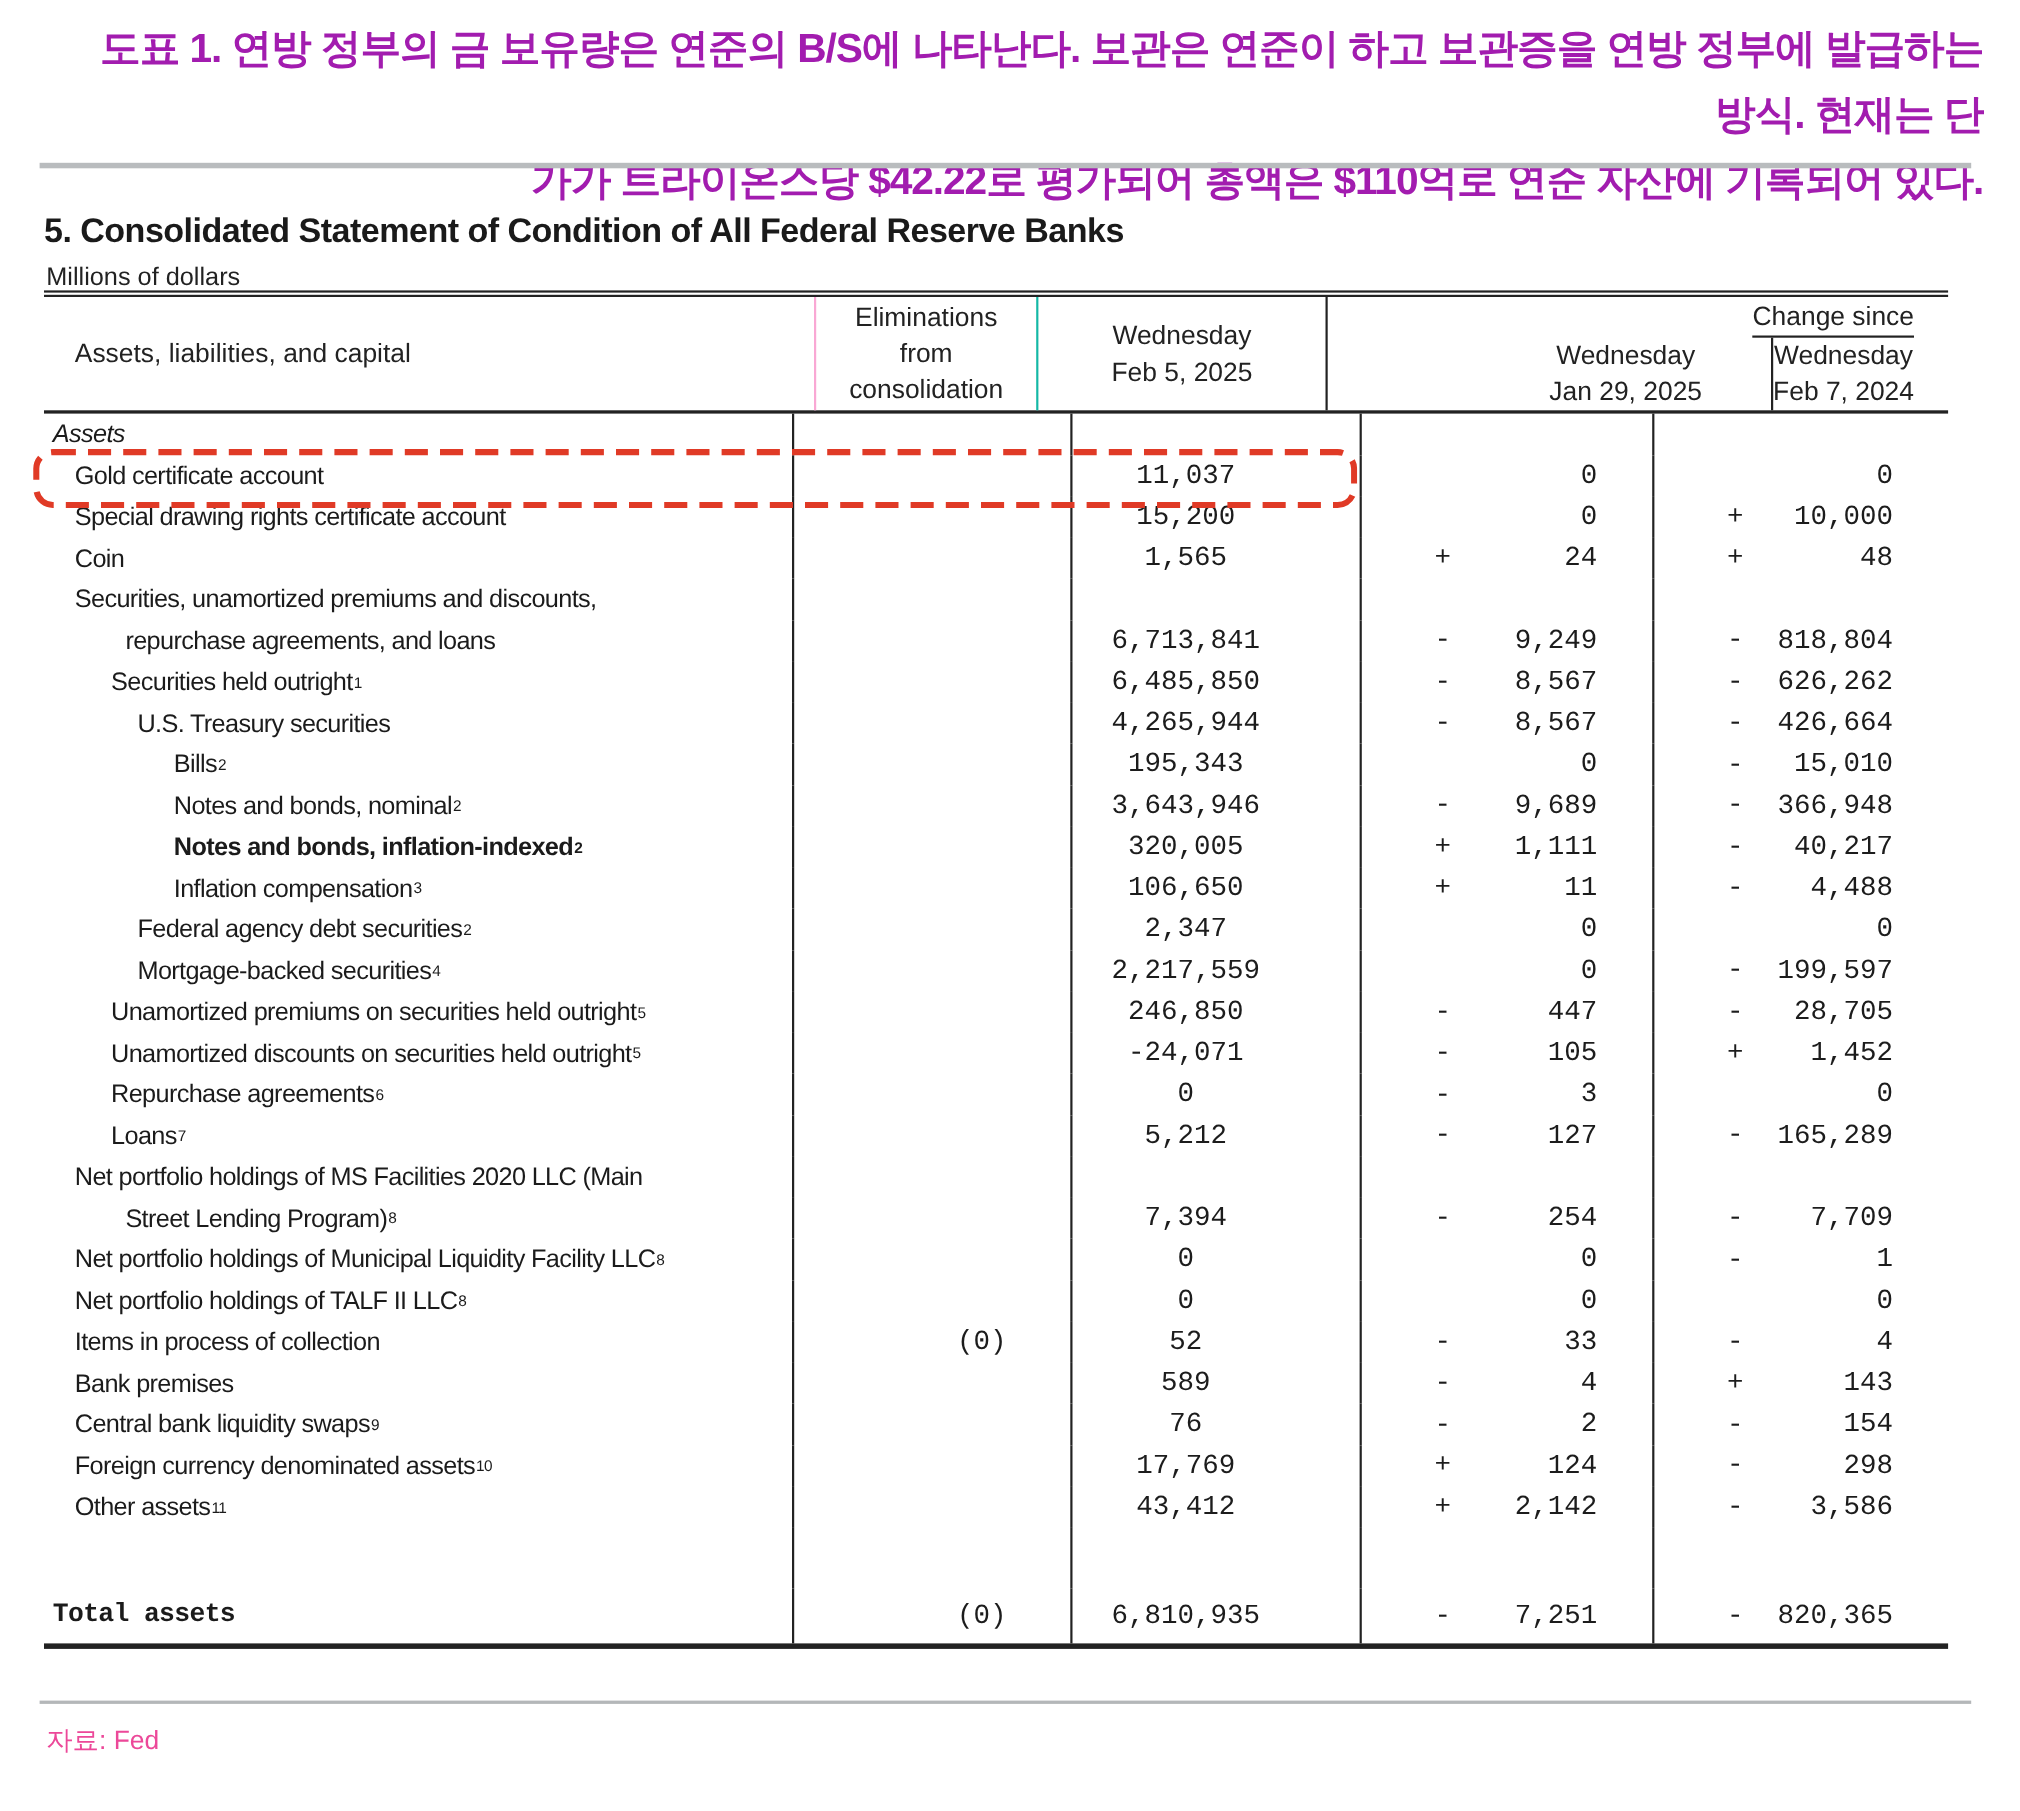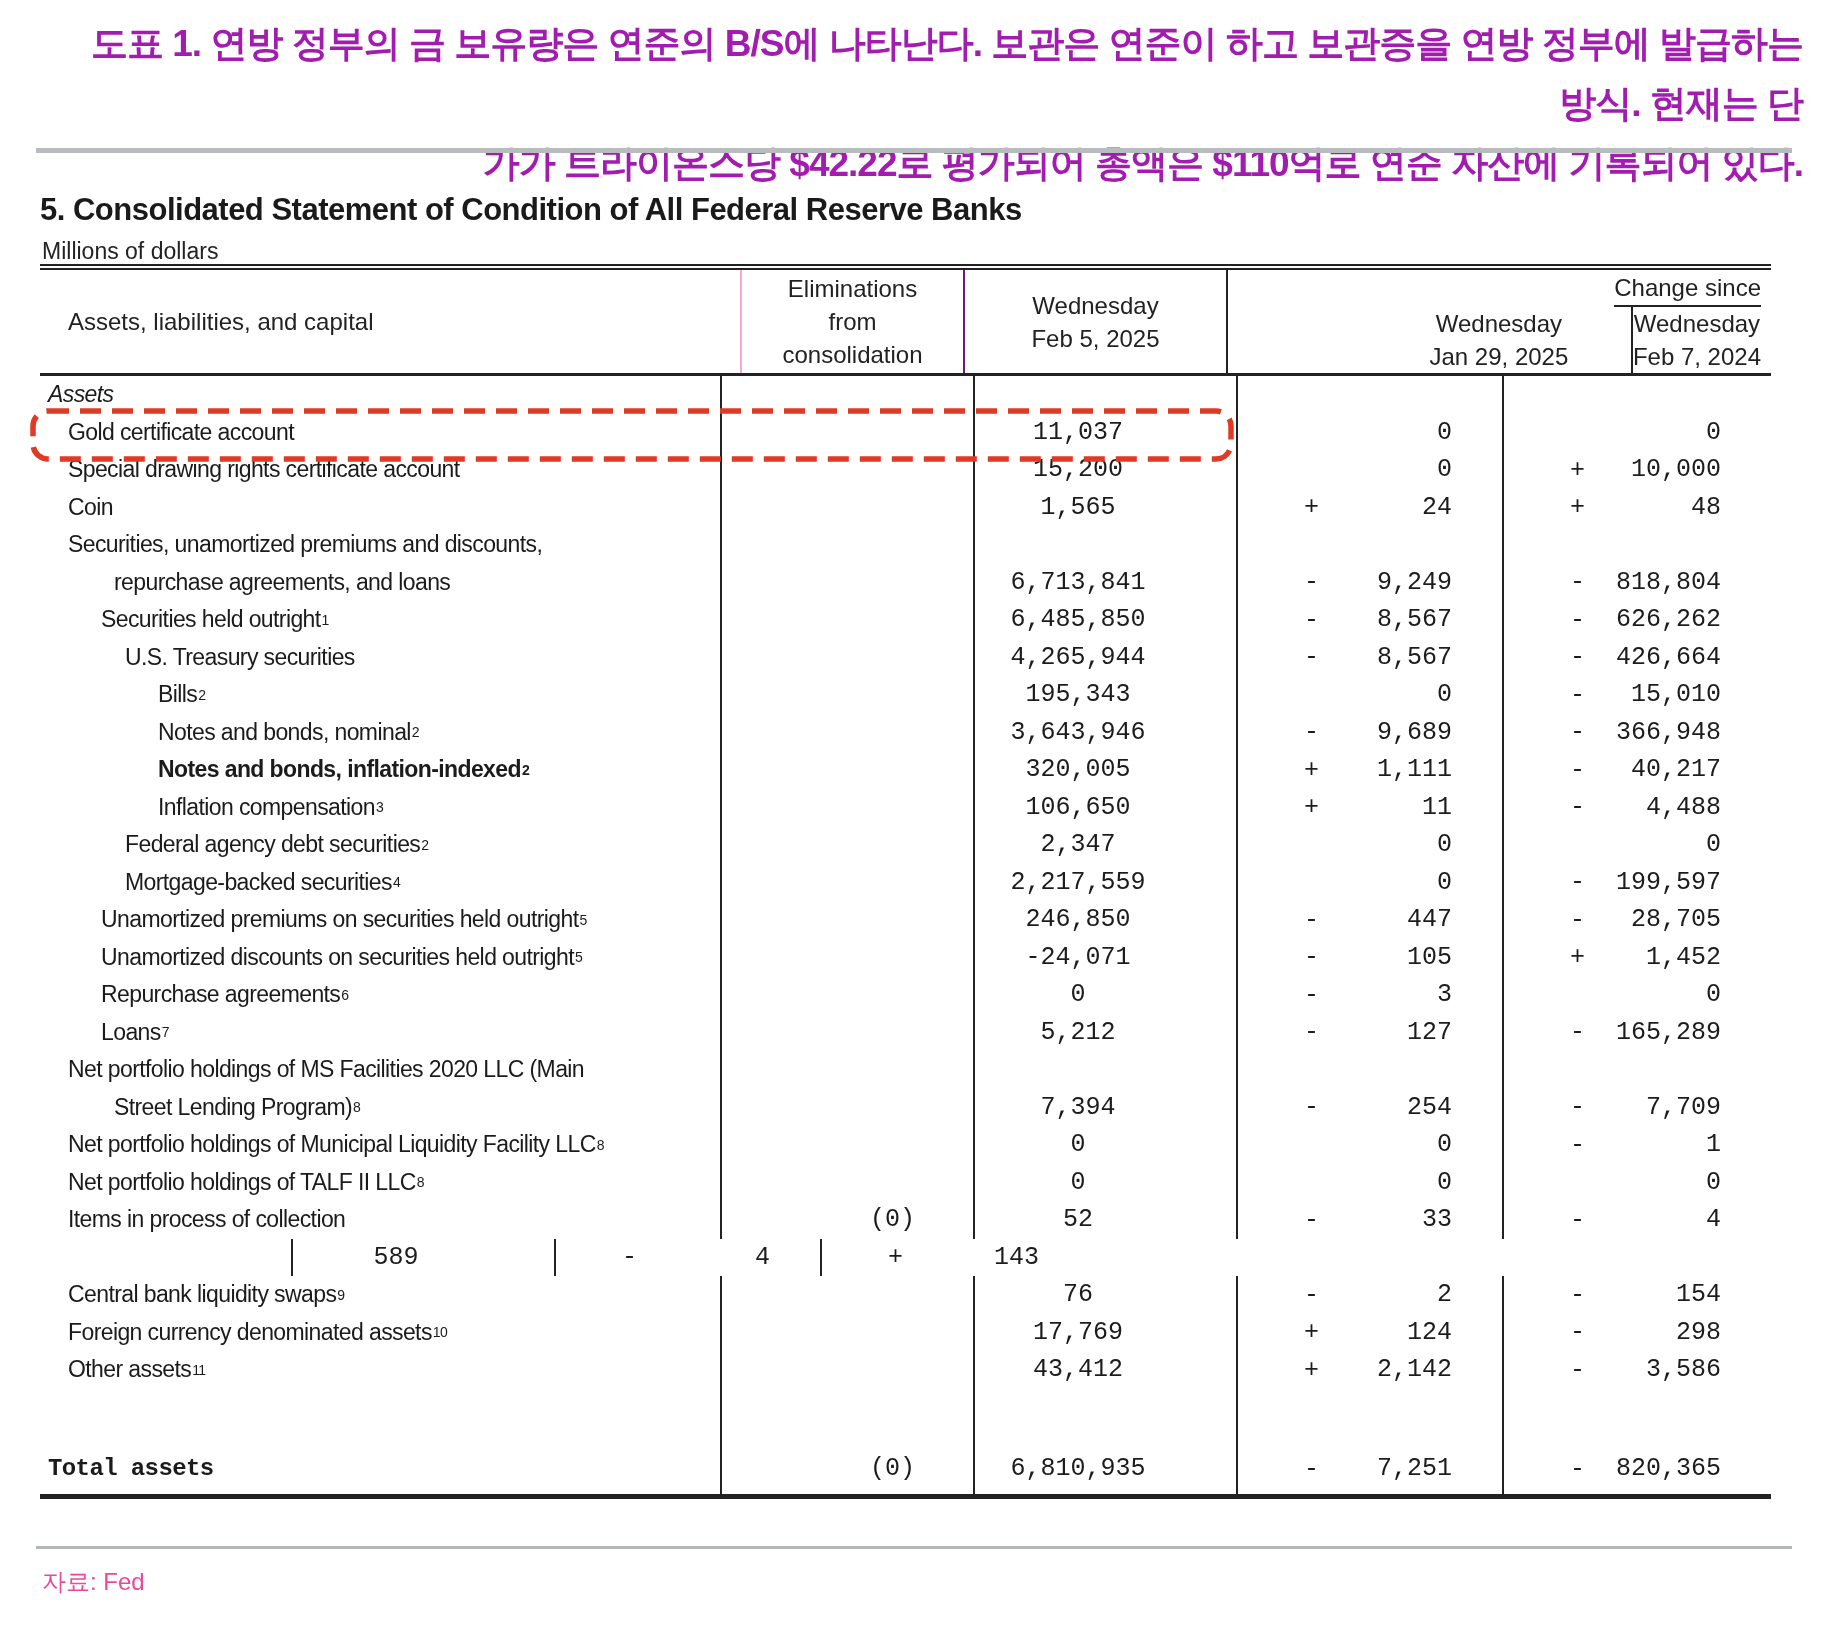--- a/index.html
+++ b/index.html
@@ -16,21 +16,21 @@
              letter-spacing:-0.5px;color:#1a1a1a;}
   .tbl-units{position:absolute;left:42px;top:238px;font-size:23px;color:#222;}
 
   .fed-table{position:absolute;left:40px;top:264px;width:1731px;}
 
   
   .thead{display:flex;height:112px;box-sizing:border-box;
          border-top:6px double #222;border-bottom:3px solid #222;font-size:24px;color:#222;}
   .h-label{width:682px;box-sizing:border-box;border-right:2px solid #f9a8d4;
            display:flex;align-items:center;padding-left:8px;margin-left:20px;}
-  .h-elim{width:223px;box-sizing:border-box;border-right:2px solid #701a75;
+  .h-elim{width:202px;box-sizing:border-box;border-right:2px solid #14b8a6;
           display:flex;align-items:center;justify-content:center;text-align:center;
           padding:0 24px;line-height:33px;}
   .h-feb5{width:263px;box-sizing:border-box;border-right:2px solid #222;}
   .h-change{width:533px;display:flex;flex-direction:column;align-items:flex-end;}
   .h-change-top{height:39px;box-sizing:border-box;border-bottom:2px solid #222;
                 display:flex;align-items:center;justify-content:center;}
   .h-change-sub{flex:1;display:flex;}
   .h-jan{width:266px;box-sizing:border-box;border-right:2px solid #222;}
   .h-feb7{flex:1;}
   .two-line{display:flex;flex-direction:column;align-items:center;justify-content:center;
@@ -468,20 +468,23 @@
         <div class="c mono c-jan">
           <span class="sign">-</span>
           <span>33</span>
         </div>
         <div class="c mono c-feb7">
           <span class="sign">-</span>
           <span>4</span>
         </div>
       </div>
       <div class="row">
+        <div class="c c-label" style="padding-left: 28px;">
+          <span>Bank premises</span>
+        </div>
         <div class="c mono c-elim"></div>
         <div class="c mono c-feb5">
           <span>589</span>
         </div>
         <div class="c mono c-jan">
           <span class="sign">-</span>
           <span>4</span>
         </div>
         <div class="c mono c-feb7">
           <span class="sign">+</span>

